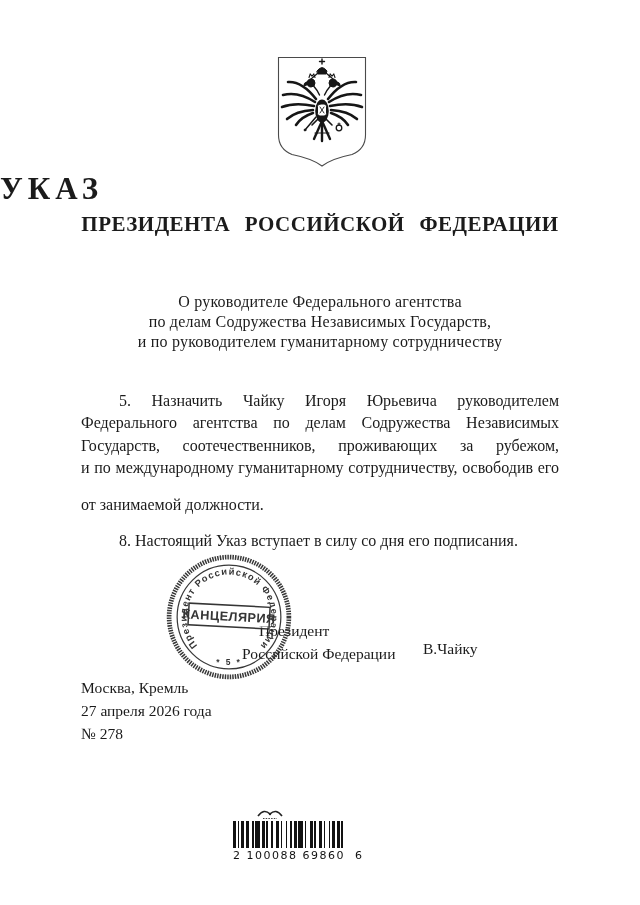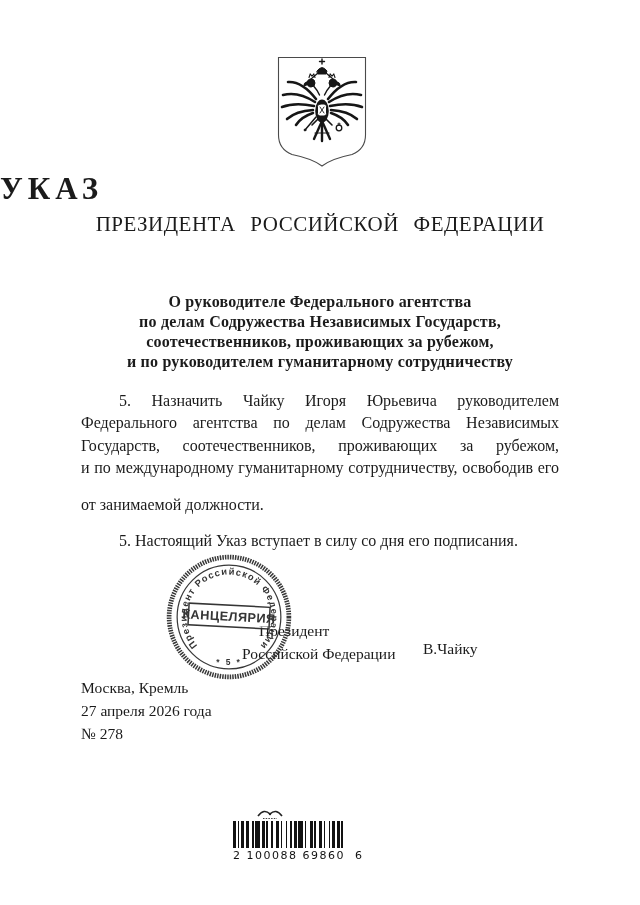--- a/index.html
+++ b/index.html
@@ -10,26 +10,26 @@
   }
   
   .arms{position:absolute; left:276px; top:55px; width:92px; height:115px;}
   
   .title{
     position:absolute; left:0; top:171px; width:640px; 
     font-size:31px; letter-spacing:5px; font-weight:600;
   }
   .subtitle{
     position:absolute; left:0; top:212px; width:640px; text-align:center;
-    font-size:21px; letter-spacing:.5px; word-spacing:9px;
+    font-size:21px; letter-spacing:.5px; word-spacing:9px;font-weight:bold;
   }
   
   .subject{
     position:absolute; left:80px; top:292px; width:480px; text-align:center;
-    font-weight:bold; font-size:16px; line-height:20px; letter-spacing:.2px;
+    font-weight:normal; font-size:16px; line-height:20px; letter-spacing:.2px;
   }
   
   .body{position:absolute; left:81px; top:390px; width:478px; font-size:16px; line-height:22.4px;}
   .jline{text-align:justify; text-align-last:justify;}
   .lastline{text-align:left;margin-top:14px;}
   .indent{text-indent:38px;}
   
   .stamp{position:absolute; left:163px; top:551px; width:132px; height:132px; opacity:.93; z-index:3;}
   .stamp text{font-family:"Liberation Sans", sans-serif; fill:#262626;}
   
@@ -94,31 +94,30 @@
       <path d="M42,64 L36,70 M50,64 L56,70" stroke-width="1.6"></path>
     </g>
   </svg>
 
   <div class="title">УКАЗ</div>
   <div class="subtitle">ПРЕЗИДЕНТА РОССИЙСКОЙ ФЕДЕРАЦИИ</div>
 
   <div class="subject">
     <div>О руководителе Федерального агентства</div>
     <div>по делам Содружества Независимых Государств,</div>
-    <div>соотечественников, проживающих за рубежом,</div>
     <div>и по руководителем гуманитарному сотрудничеству</div>
   </div>
 
   <div class="body">
     <div class="jline indent">5. Назначить Чайку Игоря Юрьевича руководителем</div>
     <div class="jline">Федерального агентства по делам Содружества Независимых</div>
     <div class="jline">Государств, соотечественников, проживающих за рубежом,</div>
     <div class="jline">и по международному гуманитарному сотрудничеству, освободив его</div>
     <div class="lastline">от занимаемой должности.</div>
-    <div class="lastline indent">5. Настоящий Указ вступает в силу со дня его подписания.</div>
+    <div class="lastline indent">8. Настоящий Указ вступает в силу со дня его подписания.</div>
   </div>
 
   <svg class="stamp" viewBox="0 0 140 140" aria-hidden="true">
     <defs>
       <path id="ringPath" d="M38.2,101.8 A45,45 0 1 1 101.8,101.8"></path>
     </defs>
     <circle cx="70" cy="70" r="63.5" fill="none" stroke="#2a2a2a" stroke-width="5" stroke-dasharray="1.6 1.1"></circle>
     <circle cx="70" cy="70" r="55" fill="none" stroke="#2a2a2a" stroke-width="1.3"></circle>
     <text font-size="10" font-weight="bold" letter-spacing="1.2">
       <textPath href="#ringPath" startOffset="2">Президент Российской Федерации</textPath>

